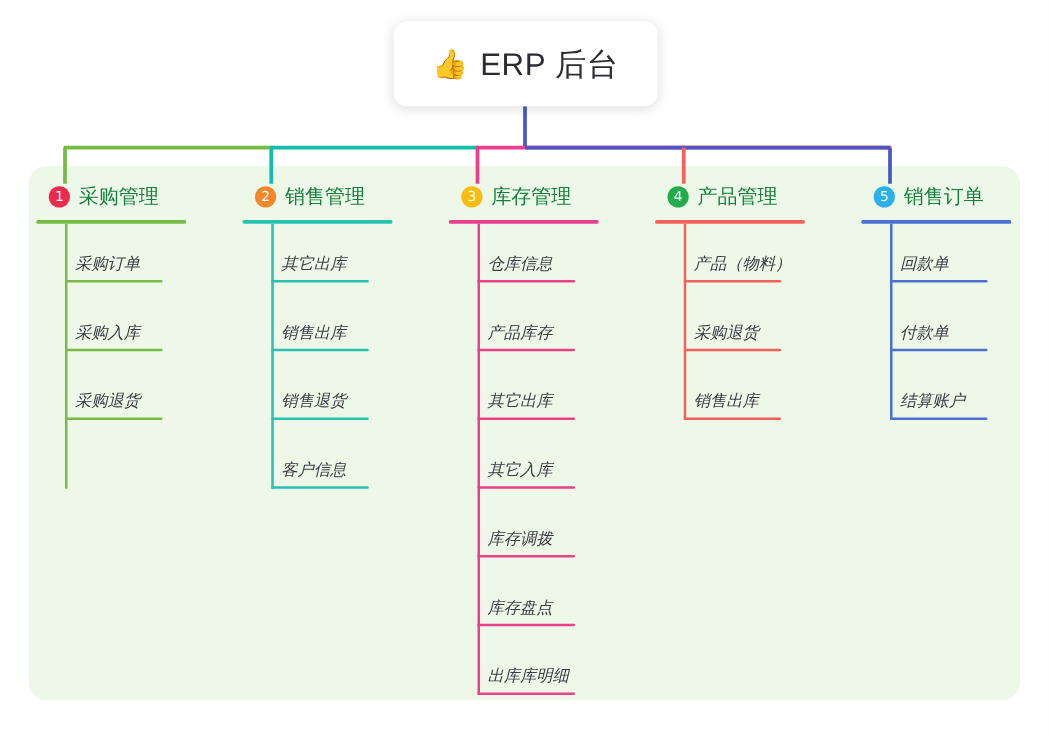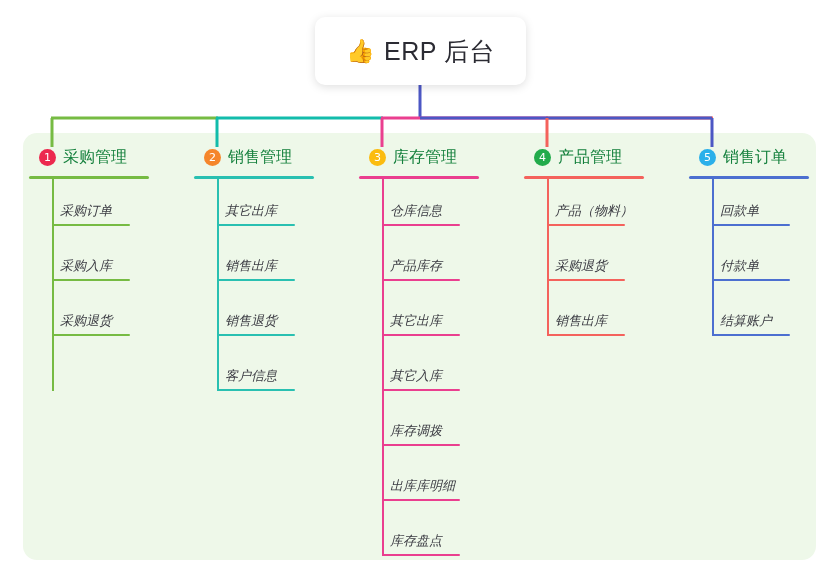--- a/index.html
+++ b/index.html
@@ -198,25 +198,25 @@
           </div>
           <div class="leaf">
             <span class="leaf-text">其它入库</span>
             <div class="leaf-rule" style="background: rgb(234, 63, 143);"></div>
           </div>
           <div class="leaf">
             <span class="leaf-text">库存调拨</span>
             <div class="leaf-rule" style="background: rgb(234, 63, 143);"></div>
           </div>
           <div class="leaf">
+            <span class="leaf-text">库存盘点</span>
+            <div class="leaf-rule" style="background: rgb(234, 63, 143);"></div>
+          </div>
+          <div class="leaf">
             <span class="leaf-text">出库库明细</span>
-            <div class="leaf-rule" style="background: rgb(234, 63, 143);"></div>
-          </div>
-          <div class="leaf">
-            <span class="leaf-text">库存盘点</span>
             <div class="leaf-rule" style="background: rgb(234, 63, 143);"></div>
           </div>
         </div>
       </div>
       <div class="column" style="left: 522px;">
         <div class="col-head">
           <span class="badge" style="background: rgb(34, 171, 75);">4</span>
           <span class="col-title">产品管理</span>
         </div>
         <div class="col-rule" style="background: rgb(244, 98, 92);"></div>

